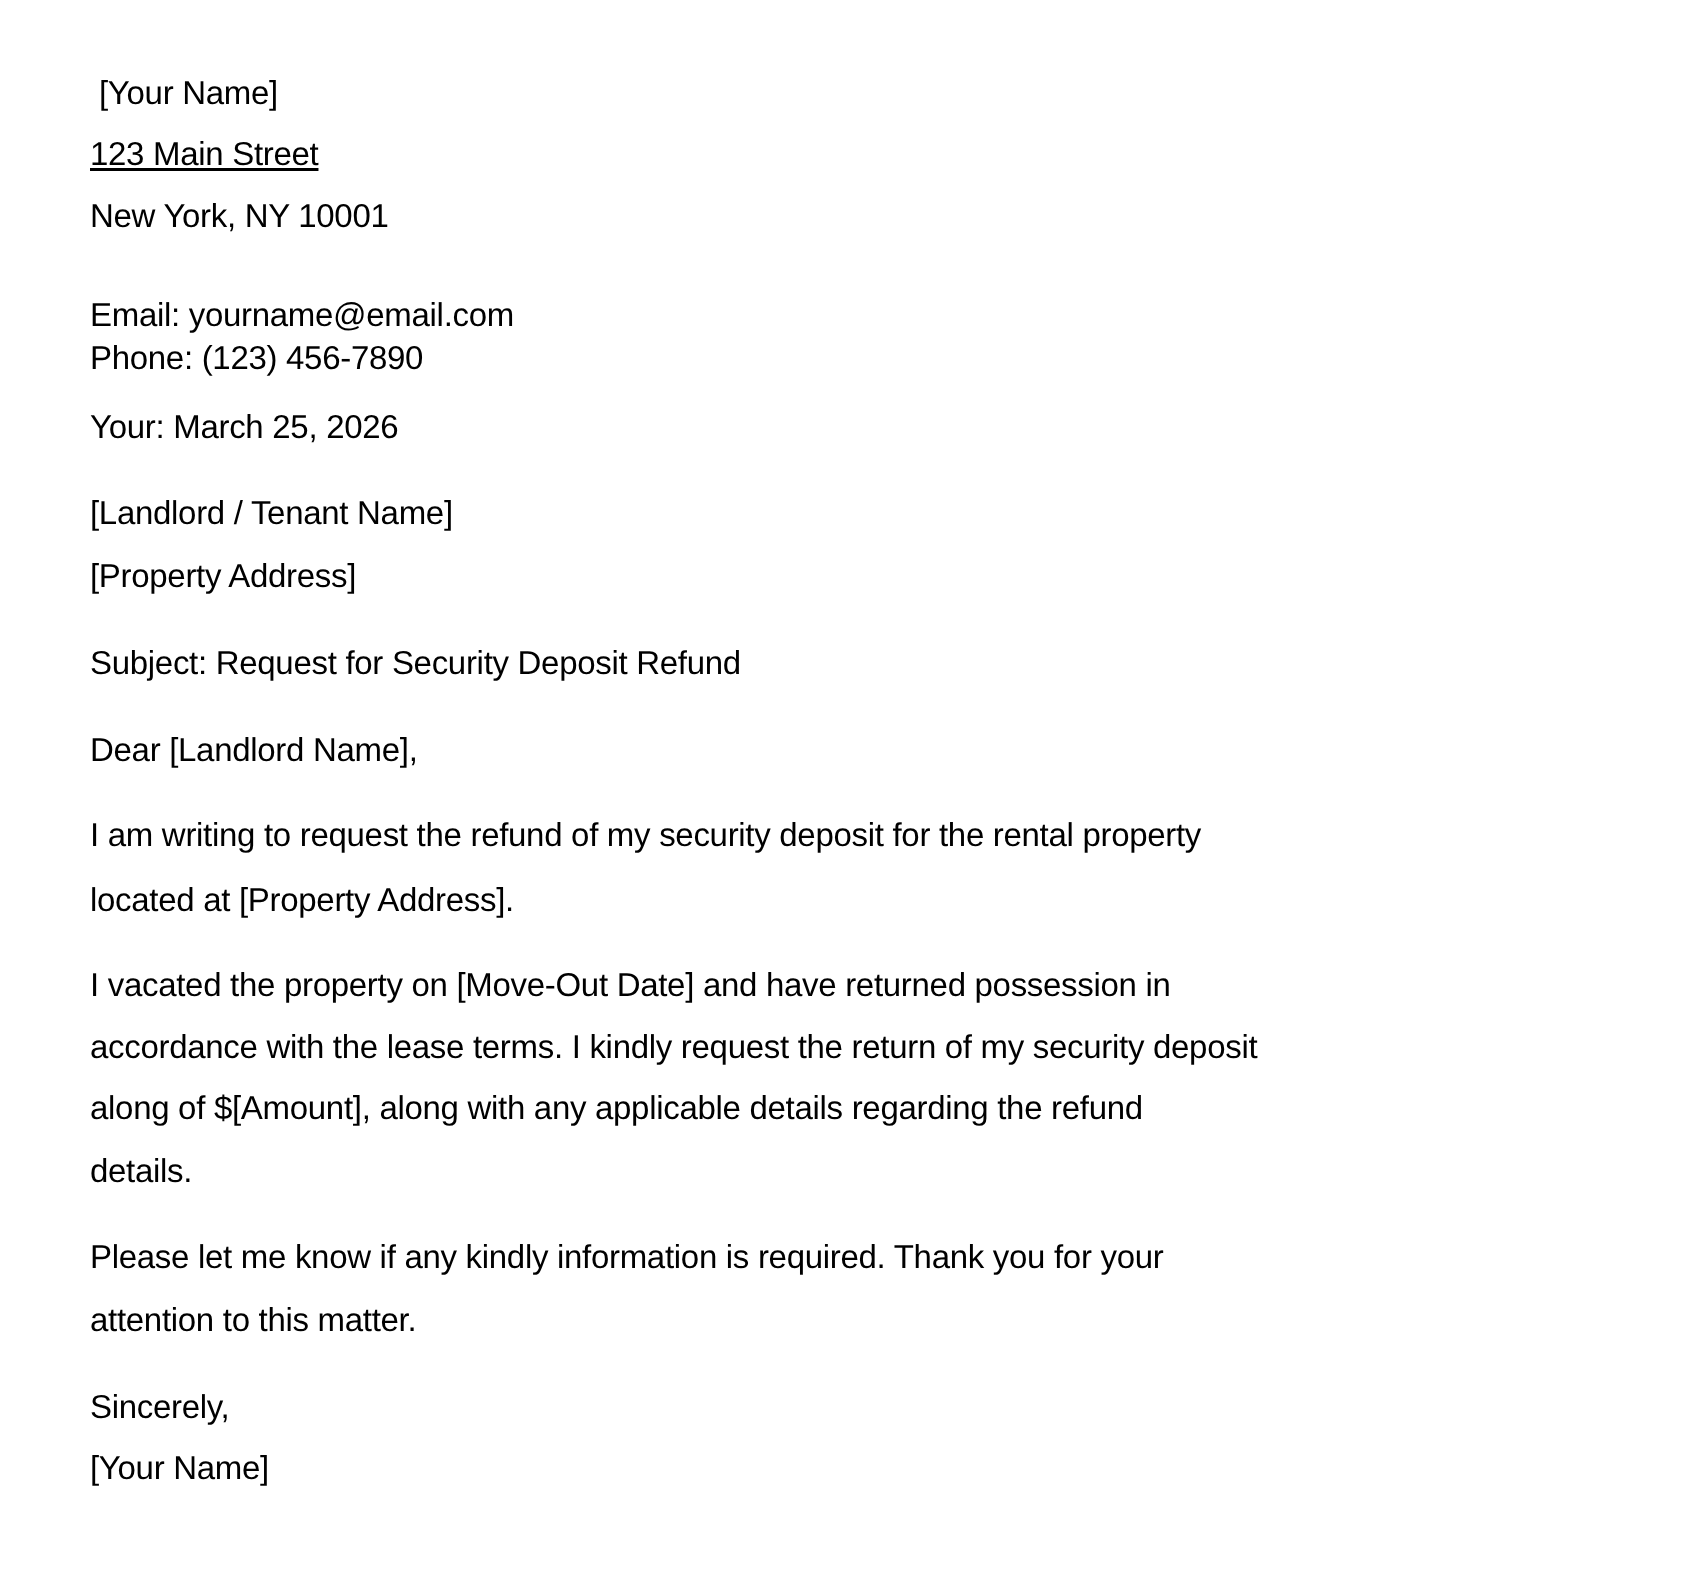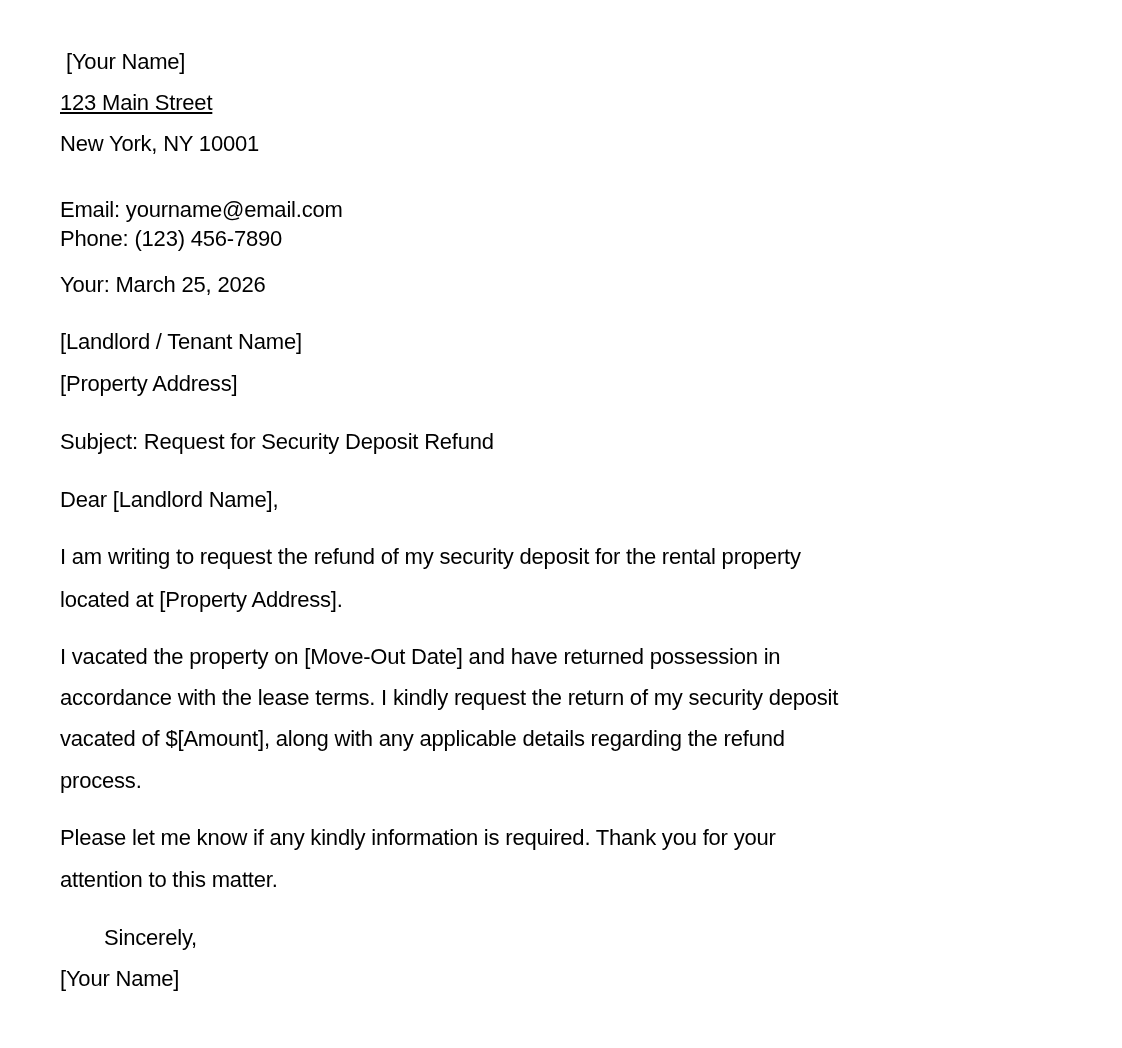--- a/index.html
+++ b/index.html
@@ -26,21 +26,21 @@
 
   <div class="line" style="top:380px;"><b>Subject:</b><span> Request for Security Deposit Refund</span></div>
 
   <div class="line" style="top:438px;"><b>Dear [Landlord Name],</b></div>
 
   <div class="line" style="top:495px;">I am writing to request the refund of my security deposit for the rental property</div>
   <div class="line" style="top:538px;"><span>located at </span><b>[Property Address]</b><span>.</span></div>
 
   <div class="line" style="top:595px;"><span>I vacated the property on </span><b>[Move-Out Date]</b><span> and have returned possession in</span></div>
   <div class="line" style="top:636px;">accordance with the lease terms. I kindly request the return of my security deposit</div>
-  <div class="line" style="top:677px;"><span>vacated of </span><b>$[Amount]</b><span>, along with any applicable details regarding the refund</span></div>
-  <div class="line" style="top:719px;">process.</div>
+  <div class="line" style="top:677px;"><span>along of </span><b>$[Amount]</b><span>, along with any applicable details regarding the refund</span></div>
+  <div class="line" style="top:719px;">details.</div>
 
   <div class="line" style="top:776px;">Please let me know if any kindly information is required. Thank you for your</div>
   <div class="line" style="top:818px;">attention to this matter.</div>
 
-  <div class="line" style="top:876px;margin-left:44px;"><b>Sincerely,</b></div>
+  <div class="line" style="top:876px;"><b>Sincerely,</b></div>
   <div class="line" style="top:917px;"><b>[Your Name]</b></div>
 </div>
 
 </body></html>

